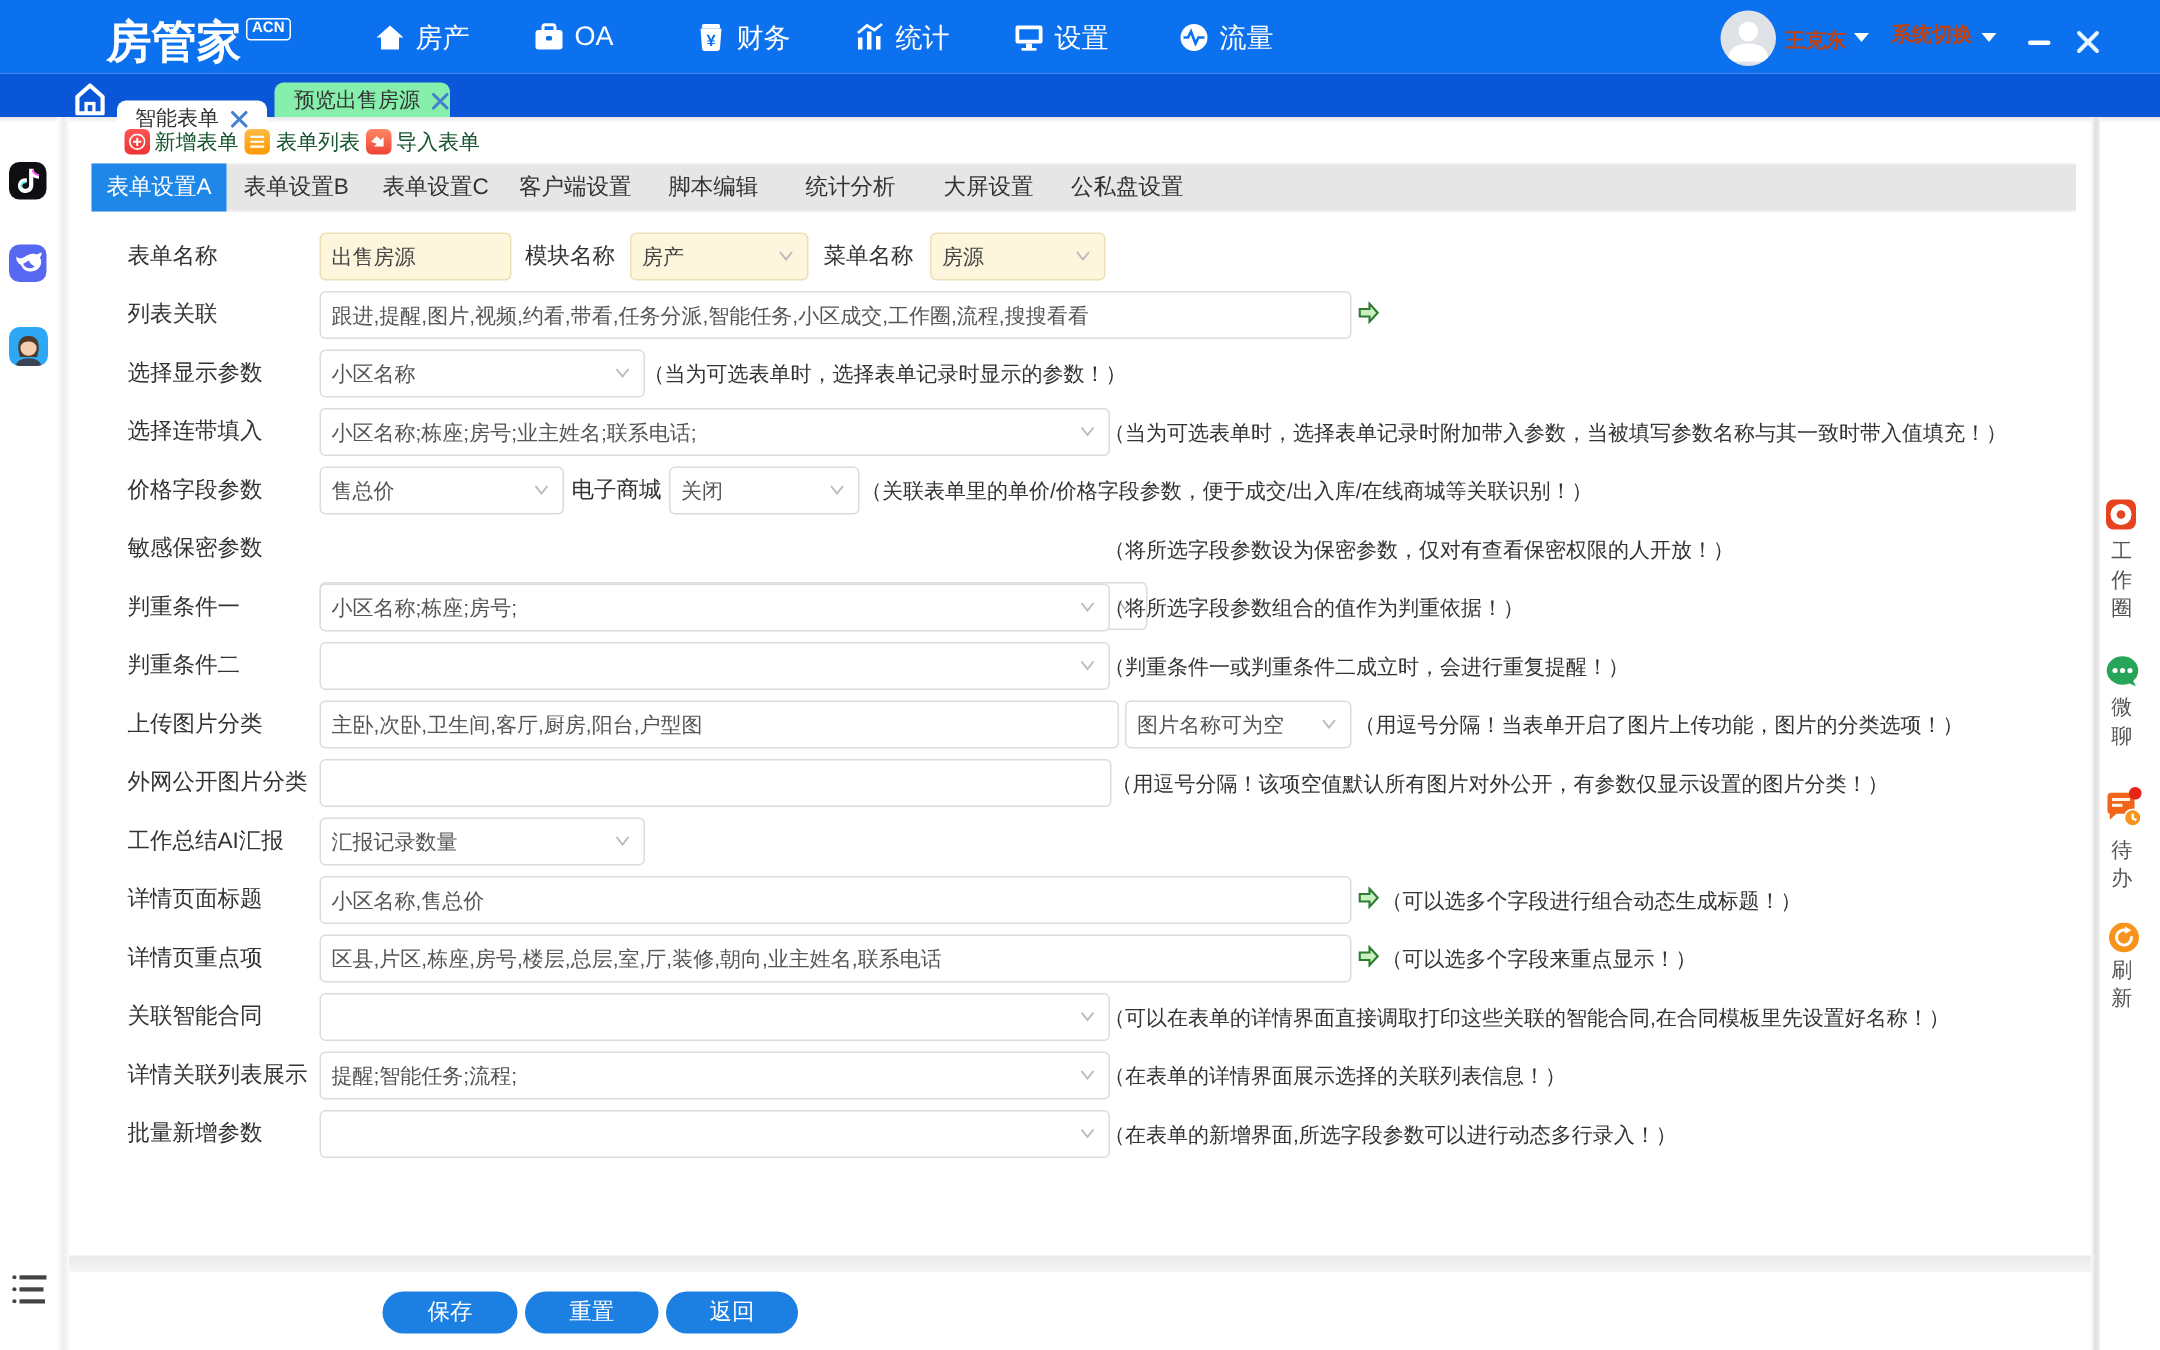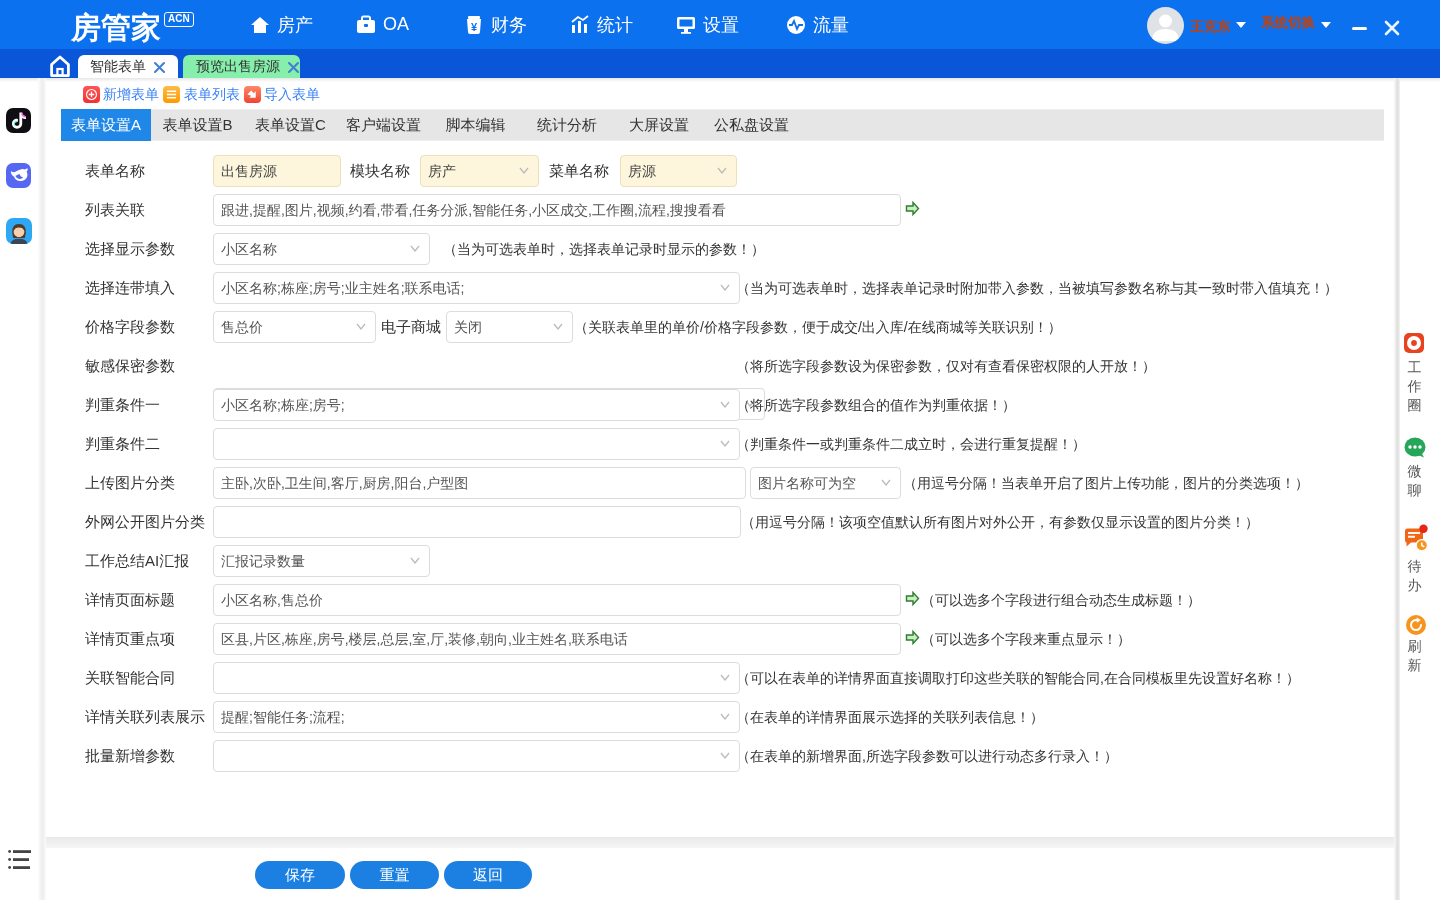--- a/index.html
+++ b/index.html
@@ -20,21 +20,21 @@
 .caret { display:inline-block; width:0; height:0; border-left:5px solid transparent;
   border-right:5px solid transparent; border-top:6px solid #fff; vertical-align:middle; }
 
 
 #hometab { left:49px; top:55px; width:22px; height:22px; }
 .ttab { top:55px; height:23px; border-radius:6px 6px 0 0; font-size:14px; color:#333;
   display:flex; align-items:center; }
 .ttab svg.x { margin-left:7px; margin-top:1px; }
 
 
-.tool { top:86px; height:17px; font-size:14px; color:#3b82f6; line-height:17px; }
+.tool { top:86px; height:17px; font-size:14px; color:#14532d; line-height:17px; }
 .ticon { top:86px; width:17px; height:17px; border-radius:4px; color:#fff; text-align:center; }
 
 
 #ftabs { left:61px; top:109px; width:1323px; height:32px; background:#e6e6e6;
   border-top:1px solid #efefef; border-bottom:1px solid #efefef; }
 .ftab { position:absolute; top:0; height:32px; line-height:31px; font-size:15px; color:#333;
   text-align:center; }
 .ftab.act { background:#1e87e8; color:#fff; }
 
 
@@ -109,21 +109,21 @@
   <div class="abs caret" style="left:1321px; top:22px;"></div>
   <div class="abs" style="left:1352px; top:27px; width:15px; height:3px; background:#fff; border-radius:2px;"></div>
   <svg class="abs" style="left:1384px; top:20px;" width="16" height="16" viewBox="0 0 16 16">
       <path d="M2 2 L14 14 M14 2 L2 14" stroke="#e9f6ff" stroke-width="2.6" stroke-linecap="round"></path>
     </svg>
 
   <svg class="abs" id="hometab" viewBox="0 0 22 22">
       <path d="M2.6 9.5 L11 2 L19.4 9.5 L19.4 20.6 L2.6 20.6 Z" fill="none" stroke="#fff" stroke-width="2.8" stroke-linejoin="round"></path>
       <rect x="8.4" y="14" width="5.2" height="6.6" fill="none" stroke="#fff" stroke-width="2.2"></rect>
     </svg>
-  <div class="abs ttab" style="left:78px; width:100px; background:#fff; padding-left:12px;">智能表单<svg class="x" width="13" height="13" viewBox="0 0 13 13">
+  <div class="abs ttab" style="left:78px; width:100px; background:#fff; padding-left:12px;margin-top:12px;">智能表单<svg class="x" width="13" height="13" viewBox="0 0 13 13">
         <path d="M2 2 L11 11 M11 2 L2 11" stroke="#4380d2" stroke-width="2.1" stroke-linecap="round"></path>
       </svg></div>
   <div class="abs ttab" style="left:183px; width:117px; background:#86efac; padding-left:13px;">预览出售房源<svg class="x" width="13" height="13" viewBox="0 0 13 13">
         <path d="M2 2 L11 11 M11 2 L2 11" stroke="#4380d2" stroke-width="2.1" stroke-linecap="round"></path>
       </svg></div>
 
   <div class="abs ticon" style="left:83px; background:linear-gradient(#f55,#e33);"><svg width="11" height="11" viewBox="0 0 12 12" style="margin-top:3px;">
         <circle cx="6" cy="6" r="5.4" fill="none" stroke="#fff" stroke-width="1.2"></circle>
         <path d="M6 3 L6 9 M3 6 L9 6" stroke="#fff" stroke-width="1.4"></path>
       </svg></div>
@@ -160,21 +160,21 @@
         </svg></div>
   <div class="abs lbl" style="left:85px; top:194px;">列表关联</div>
   <div class="abs ctl" style="left:213px; top:194px; width:688px;">跟进,提醒,图片,视频,约看,带看,任务分派,智能任务,小区成交,工作圈,流程,搜搜看看</div>
   <svg class="abs garrow" style="left:905px; top:201px;" viewBox="0 0 15 15">
         <path d="M1.5 5 L8 5 L8 1.5 L13.5 7.5 L8 13.5 L8 10 L1.5 10 Z" fill="#c9f0c0" stroke="#2e7d32" stroke-width="1.4" stroke-linejoin="miter"></path>
       </svg>
   <div class="abs lbl" style="left:85px; top:233px;">选择显示参数</div>
   <div class="abs ctl" style="left:213px; top:233px; width:217px;">小区名称<svg class="chev" viewBox="0 0 10 7">
           <path d="M1 1 L5 6 L9 1" stroke="#bbb" stroke-width="1.3" fill="none"></path>
         </svg></div>
-  <div class="abs hint" style="left:429px; top:233px;margin-left:14px;">（当为可选表单时，选择表单记录时显示的参数！）</div>
+  <div class="abs hint" style="left:429px; top:233px;">（当为可选表单时，选择表单记录时显示的参数！）</div>
   <div class="abs lbl" style="left:85px; top:272px;">选择连带填入</div>
   <div class="abs ctl" style="left:213px; top:272px; width:527px;">小区名称;栋座;房号;业主姓名;联系电话;<svg class="chev" viewBox="0 0 10 7">
           <path d="M1 1 L5 6 L9 1" stroke="#bbb" stroke-width="1.3" fill="none"></path>
         </svg></div>
   <div class="abs hint" style="left:736px; top:272px;">（当为可选表单时，选择表单记录时附加带入参数，当被填写参数名称与其一致时带入值填充！）</div>
   <div class="abs lbl" style="left:85px; top:311px;">价格字段参数</div>
   <div class="abs ctl" style="left:213px; top:311px; width:163px;">售总价<svg class="chev" viewBox="0 0 10 7">
           <path d="M1 1 L5 6 L9 1" stroke="#bbb" stroke-width="1.3" fill="none"></path>
         </svg></div>
   <div class="abs lbl" style="left:381px; top:311px;">电子商城</div>

